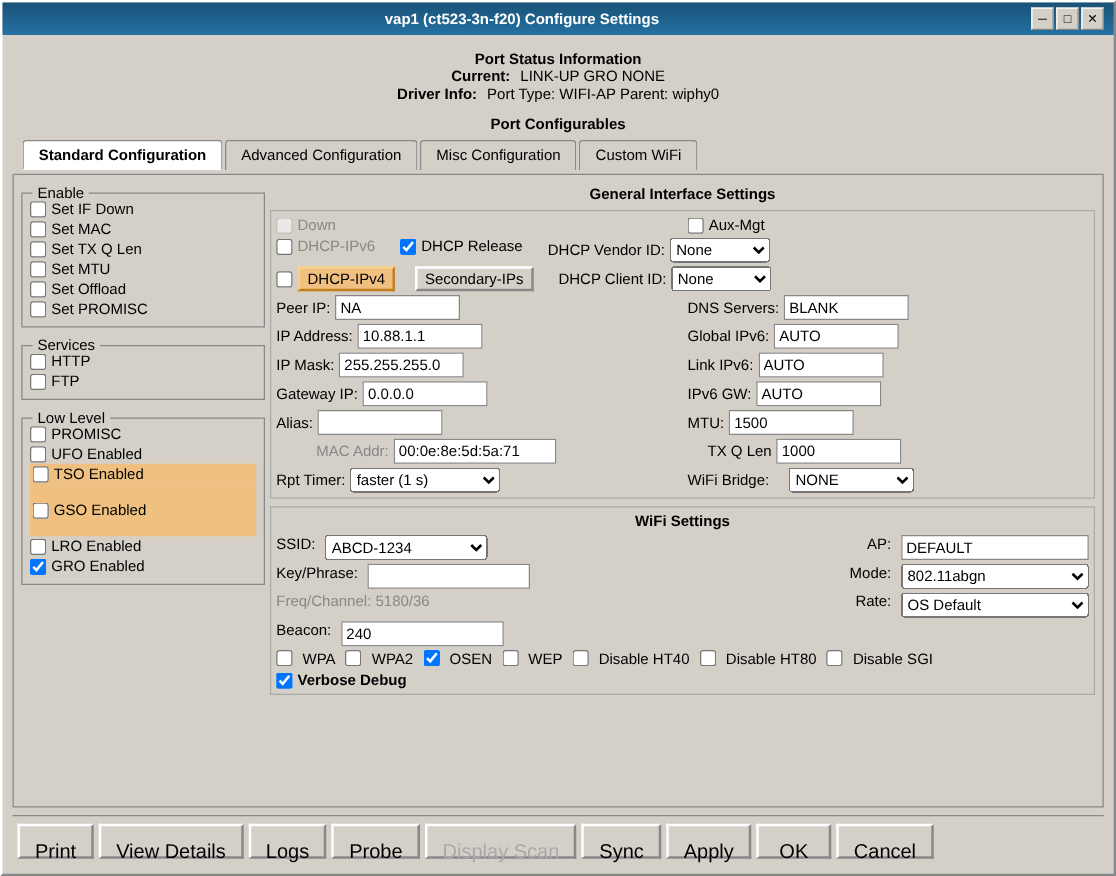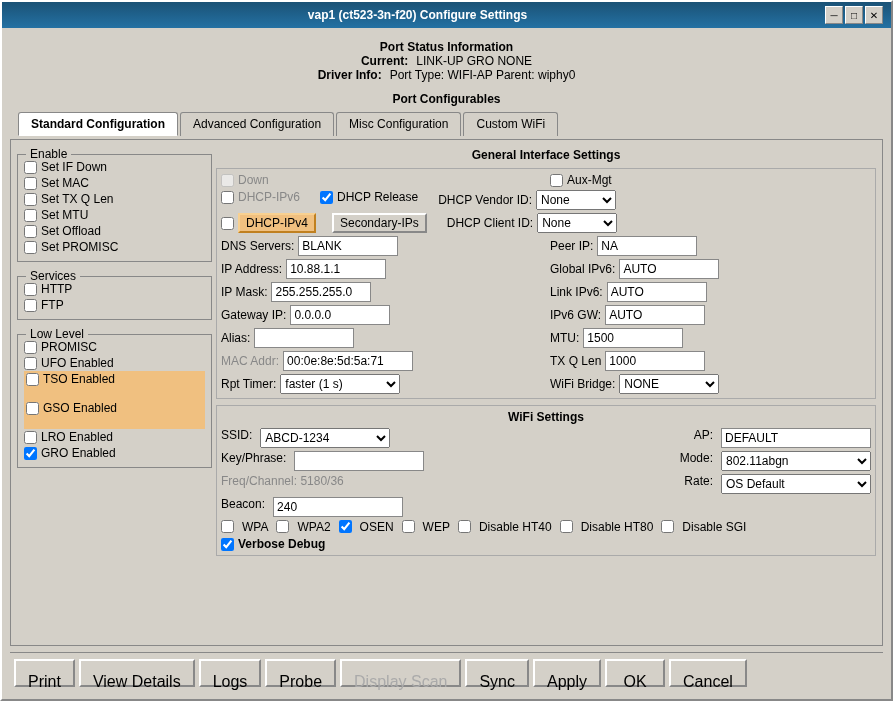--- a/index.html
+++ b/index.html
@@ -421,27 +421,27 @@
             <div style="display:flex;align-items:center;gap:4px;margin-left:12px;">
               <span class="field-label">DHCP Client ID:</span>
               <select style="height:20px;font-size:12px;width:80px;">
                 <option>None</option>
               </select>
             </div>
           </div>
 
           <div class="settings-row">
             <div style="display:flex;align-items:center;gap:4px;flex:1;">
+              <span class="field-label">Peer IP:</span>
+              <input type="text" class="field-input medium" value="NA" style="">
+            </div>
+            <div style="display:flex;align-items:center;gap:4px;flex:1;">
               <span class="field-label">DNS Servers:</span>
               <input type="text" class="field-input medium" value="BLANK" style="">
             </div>
-            <div style="display:flex;align-items:center;gap:4px;flex:1;">
-              <span class="field-label">Peer IP:</span>
-              <input type="text" class="field-input medium" value="NA" style="">
-            </div>
           </div>
 
           <div class="settings-row">
             <div style="display:flex;align-items:center;gap:4px;flex:1;">
               <span class="field-label">IP Address:</span>
               <input type="text" class="field-input medium" value="10.88.1.1" style="">
             </div>
             <div style="display:flex;align-items:center;gap:4px;flex:1;">
               <span class="field-label">Global IPv6:</span>
               <input type="text" class="field-input medium" value="AUTO" style="">
@@ -475,38 +475,38 @@
               <span class="field-label">Alias:</span>
               <input type="text" class="field-input medium" value="" style="">
             </div>
             <div style="display:flex;align-items:center;gap:4px;flex:1;">
               <span class="field-label">MTU:</span>
               <input type="text" class="field-input medium" value="1500" style="">
             </div>
           </div>
 
           <div class="settings-row">
-            <div style="display:flex;align-items:center;gap:4px;flex:1;">
+            <div style="display:flex;align-items:center;gap:4px;flex:1;margin-left:32px;">
               <span class="field-label dim">MAC Addr:</span>
               <input type="text" class="field-input medium" value="00:0e:8e:5d:5a:71" style="width: 130px;">
             </div>
             <div style="display:flex;align-items:center;gap:4px;flex:1;">
               <span class="field-label">TX Q Len</span>
               <input type="text" class="field-input medium" value="1000" style="">
             </div>
           </div>
 
           <div class="settings-row">
             <div style="display:flex;align-items:center;gap:4px;flex:1;">
               <span class="field-label">Rpt Timer:</span>
               <select style="height:20px;font-size:12px;width:120px;">
                 <option>faster (1 s)</option>
               </select>
             </div>
-            <div style="display:flex;align-items:center;gap:4px;flex:1;">
+            <div style="display:flex;align-items:center;gap:16px;flex:1;">
               <span class="field-label">WiFi Bridge:</span>
               <select style="height:20px;font-size:12px;width:100px;">
                 <option>NONE</option>
               </select>
             </div>
           </div>
         </div>
 
         <div class="wifi-section">
           <div class="wifi-title">WiFi Settings</div>

